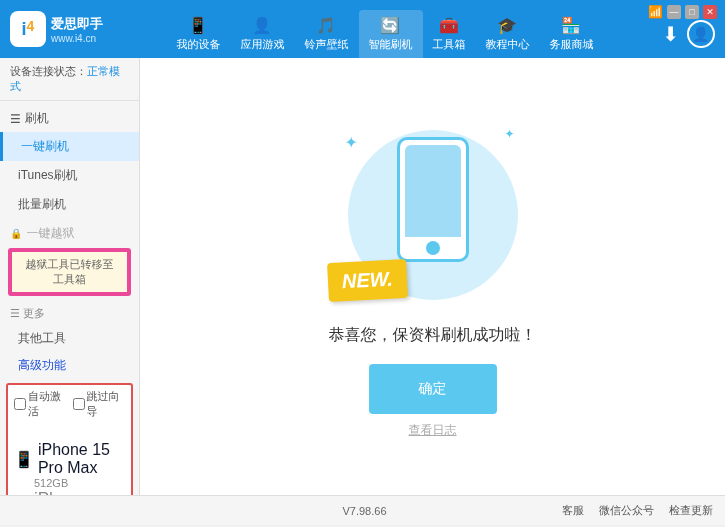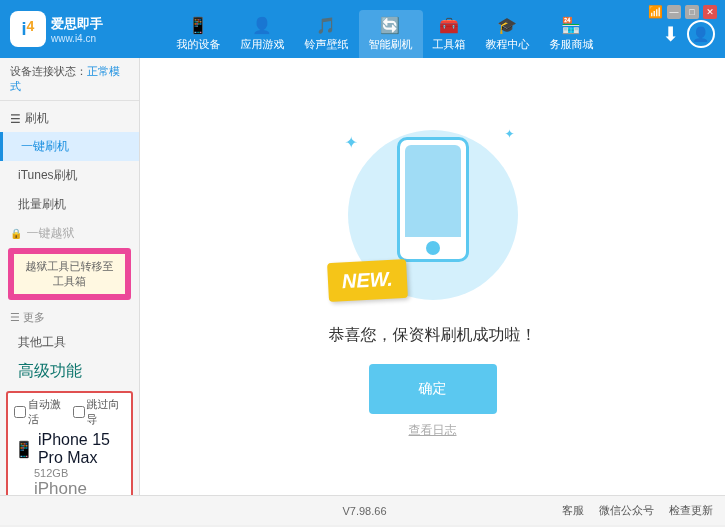--- a/index.html
+++ b/index.html
@@ -81,39 +81,39 @@
       <div style="padding:6px 18px; color:#1a8fe0; cursor:pointer; font-size:12px; background:#dbeeff; border-left:3px solid #1a8fe0;">一键刷机</div>
       <div style="padding:6px 18px; color:#555; cursor:pointer; font-size:12px;">iTunes刷机</div>
       <div style="padding:6px 18px; color:#555; cursor:pointer; font-size:12px;">批量刷机</div>
     </div>
 
     <div style="margin-top:2px;">
       <div style="display:flex; align-items:center; padding:4px 10px; color:#aaa; font-size:12px; gap:4px;">
         <span style="font-size:10px;">🔒</span>
         <span>一键越狱</span>
       </div>
-      <div style="background:#fff8e1; border:6px solid #ec4899; margin:2px 8px; padding:5px 8px; border-radius:3px; font-size:11px; color:#666; text-align:center;">
+      <div style="background:#fff8e1; border:4px solid #ec4899; margin:2px 8px; padding:5px 8px; border-radius:3px; font-size:11px; color:#666; text-align:center;">
         <div>越狱工具已转移至</div>
         <div>工具箱</div>
       </div>
     </div>
 
     <div style="margin-top:4px;">
       <div style="display:flex; align-items:center; padding:4px 10px; color:#888; font-size:11px; gap:3px;">
         <span>☰</span>
         <span>更多</span>
       </div>
       <div style="padding:5px 18px; color:#555; cursor:pointer; font-size:12px;">其他工具</div>
-      <div style="padding:5px 18px; color:#0f766e; cursor:pointer; font-size:16px;font-family:Liberation Serif, serif;">高级功能</div>
+      <div style="padding:5px 18px; color:#1d4ed8; cursor:pointer; font-size:12px;font-family:Liberation Serif, serif;">高级功能</div>
     </div>
 
     <div style="flex:1;"></div>
 
     <div style="border:2px solid #e05050; border-radius:3px; margin:4px 6px; padding:4px 6px; background:#fff;">
-      <div style="display:flex; align-items:center; gap:6px; margin-bottom:4px;">
+      <div style="display:flex; align-items:center; gap:6px; margin-bottom:22px;">
         <label style="display:flex; align-items:center; gap:2px; font-size:11px; color:#555; cursor:pointer;">
           <input type="checkbox" style="width: 12px; height: 12px;">
           <span>自动激活</span>
         </label>
         <label style="display:flex; align-items:center; gap:2px; font-size:11px; color:#555; cursor:pointer;">
           <input type="checkbox" style="width: 12px; height: 12px;">
           <span>跳过向导</span>
         </label>
       </div>
       <div style="display:flex; align-items:center; gap:4px;">

